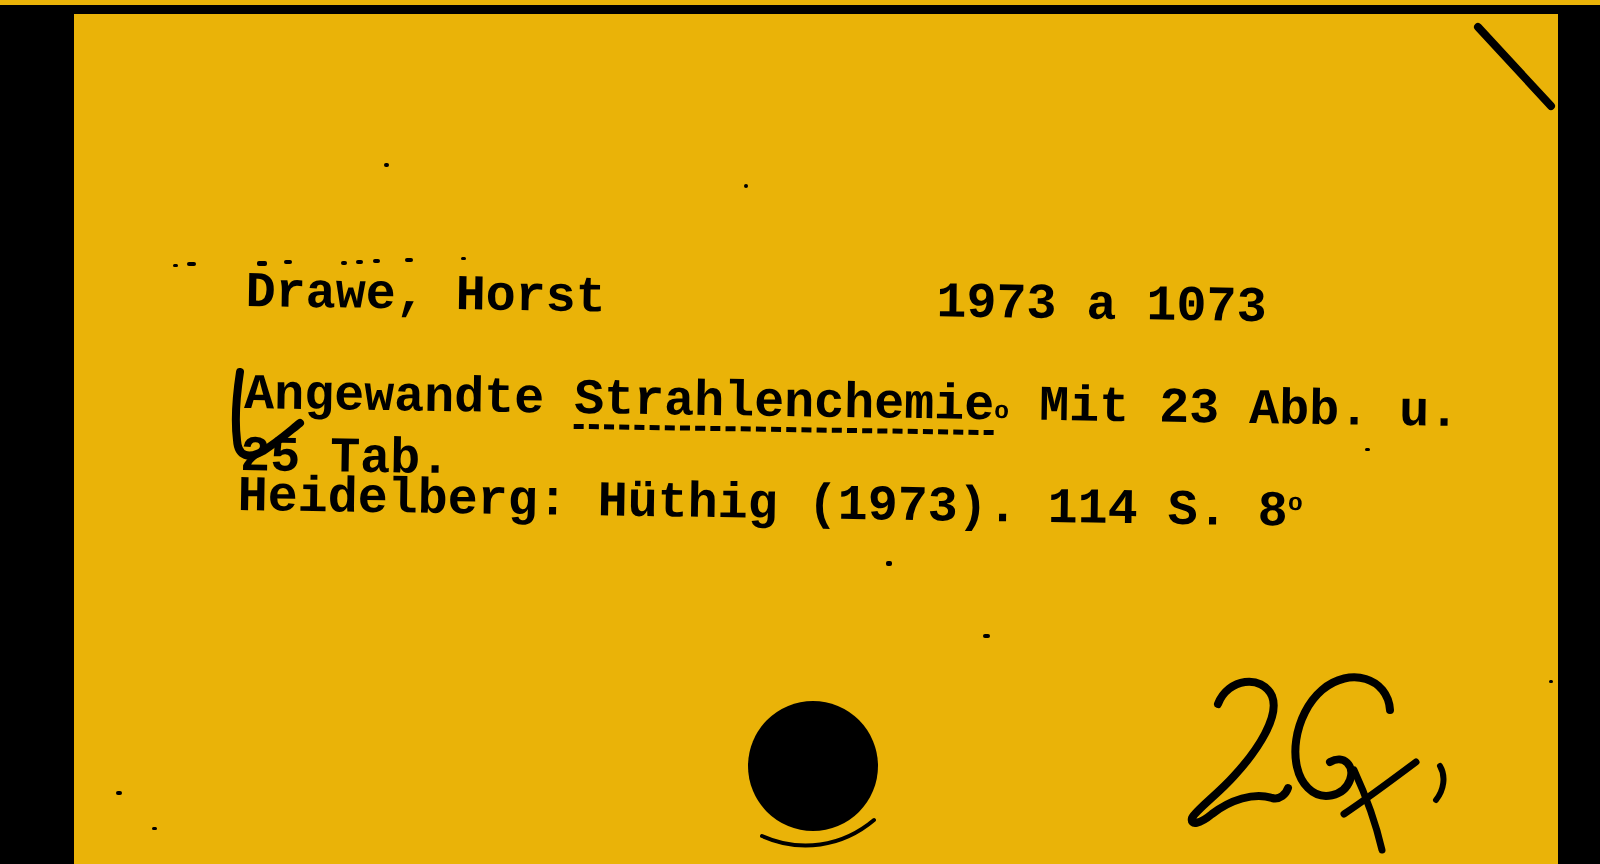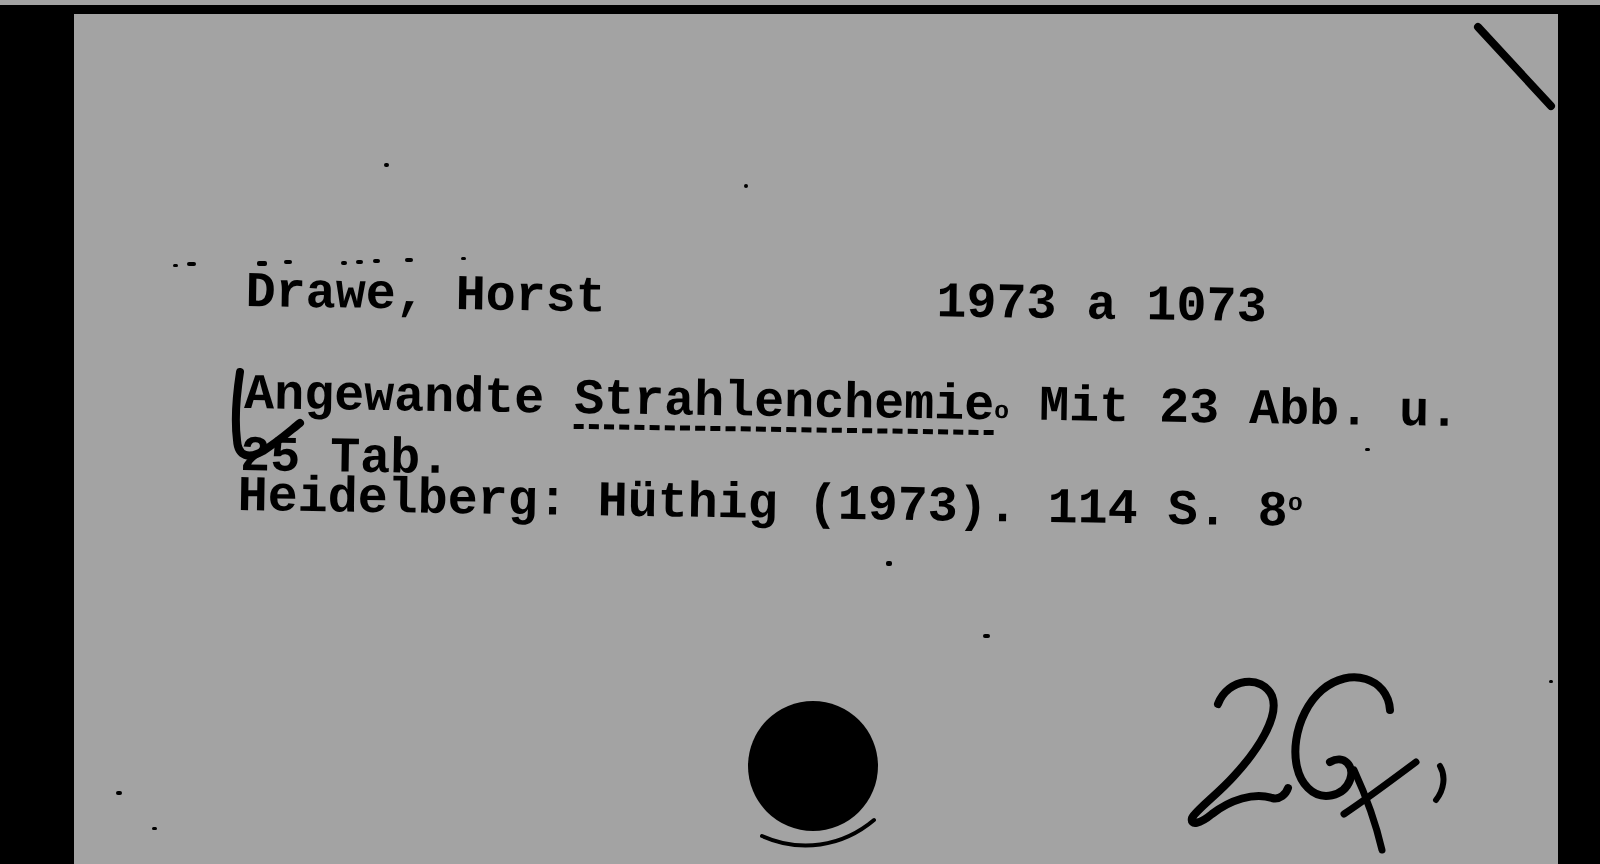--- a/index.html
+++ b/index.html
@@ -4,21 +4,21 @@
 <style>
   html, body {
     margin: 0;
     padding: 0;
     background: #ffffff;
   }
   .scan {
     position: relative;
     width: 1600px;
     height: 864px;
-    background: #a3a3a3;
+    background: #eab308;
     overflow: hidden;
     font-family: "Liberation Mono", monospace;
     color: #000000;
   }
   
   .band { position: absolute; background: #000000; }
   .band.top    { left: 0;      top: 5px;  width: 1600px; height: 9px; }
   .band.left   { left: 0;      top: 11px; width: 74px;   height: 853px; }
   .band.right  { left: 1558px; top: 12px; width: 42px;   height: 852px; }
 

